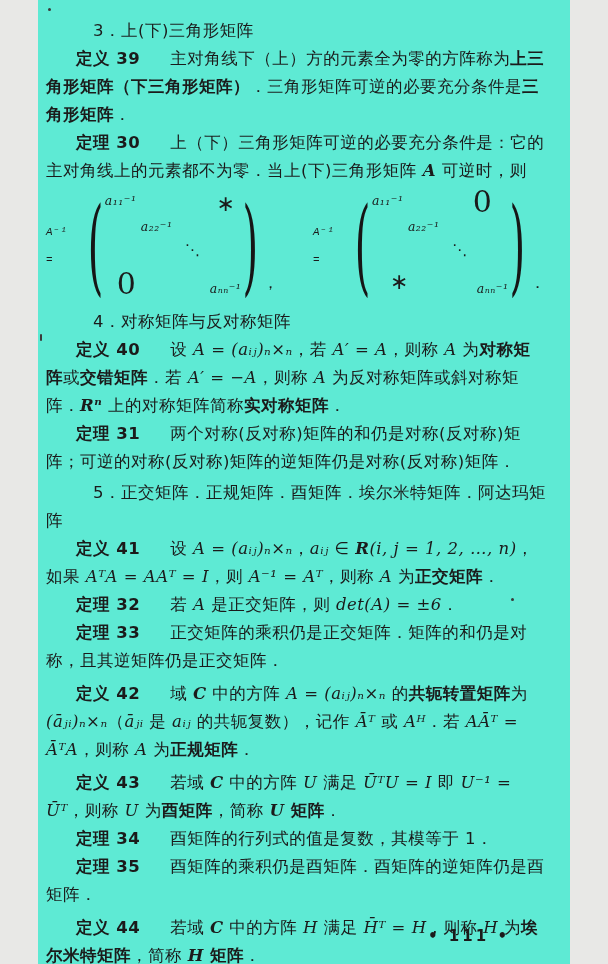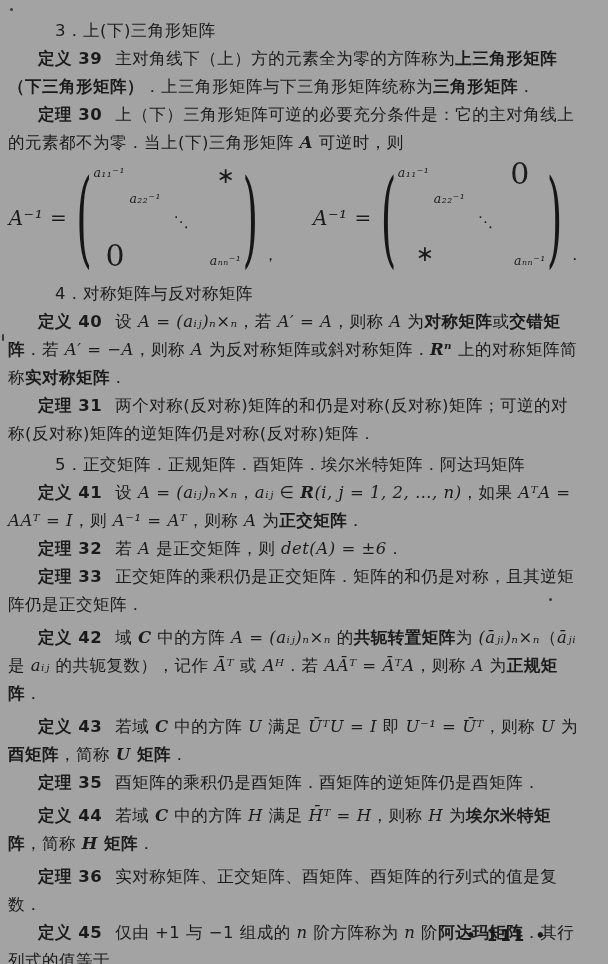--- a/index.html
+++ b/index.html
@@ -1,42 +1,42 @@
 <!DOCTYPE html>
 <html><head>
 <meta charset="utf-8">
 <style>
   html,body{margin:0;padding:0;background:#e8e8e6;}
   .page{
     position:relative;
-    width:608px;height:964px;
+    width:532px;height:964px;
     margin:0 auto;
-    background:#a3a3a3;
+    background:#5eead4;
     color:#1b1b1b;
     font-family:"DejaVu Sans",sans-serif;
     font-size:16.5px;
     line-height:28px;
     letter-spacing:0.5px;
     overflow:hidden;
     box-sizing:border-box;
     padding:14px 24px 0 8px;
   }
   p{margin:0;}
   .para{text-indent:30px;}
   .noindent{text-indent:0;}
   .heading{text-indent:47px;margin-top:3px;}
   .gap-top{margin-top:5px;}
   .b{font-weight:bold;}
   .m{font-family:"DejaVu Serif",serif;font-style:italic;}
-  .lbl{font-weight:bold;margin-right:13px;}
+  .lbl{font-weight:bold;margin-right:30px;}
   
   .matrices{display:flex;justify-content:center;align-items:center;
             gap:34px;height:112px;margin:5px 0 6px 0;}
   .meq{display:flex;align-items:center;}
-  .mlhs{font-size:20px;margin-right:8px;}
+  .mlhs{font-size:11px;margin-right:8px;font-family:Liberation Mono, monospace;}
   .paren{font-family:"DejaVu Serif",serif;font-size:40px;line-height:1;
          display:inline-block;transform:scaleY(2.6);font-weight:400;
          margin:0 1px;color:#161616;}
   .mbody{position:relative;width:148px;height:102px;font-size:12.5px;line-height:1;}
   .md{position:absolute;white-space:nowrap;}
   .d0{left:0;top:0;}
   .d1{left:36px;top:26px;}
   .d2{left:80px;top:48px;font-size:15px;font-style:normal;}
   .d3{right:0;bottom:2px;}
   .corner{position:absolute;font-style:normal;}
@@ -60,21 +60,21 @@
 </head>
 <body>
 
 <div class="page">
   <div class="speck s1"></div>
   <div class="speck s2"></div>
   <div class="speck s3"></div>
 
   <p class="heading"><span>3．上(下)三角形矩阵</span></p>
 
-  <p class="para"><span class="lbl">定义 39</span><span><span>主对角线下（上）方的元素全为零的方阵称为</span><span class="b">上三角形矩阵（下三角形矩阵）</span><span>．上三角形矩阵与下三角形矩阵统称为</span><span class="b">三角形矩阵</span><span>．</span></span></p>
+  <p class="para"><span class="lbl">定义 39</span><span><span>主对角线下（上）方的元素全为零的方阵称为</span><span class="b">上三角形矩阵（下三角形矩阵）</span><span>．三角形矩阵可逆的必要充分条件是</span><span class="b">三角形矩阵</span><span>．</span></span></p>
 
   <p class="para"><span class="lbl">定理 30</span><span><span>上（下）三角形矩阵可逆的必要充分条件是：它的主对角线上的元素都不为零．当上(下)三角形矩阵 </span><span class="b m">A</span><span> 可逆时，则</span></span></p>
 
   <div class="matrices">
     <div class="meq m0">
       <span class="mlhs m">A⁻¹ =</span>
       <span class="paren">(</span>
       <span class="mbody">
         <span class="md m d0">a₁₁⁻¹</span>
         <span class="md m d1">a₂₂⁻¹</span>
@@ -114,20 +114,21 @@
   <p class="para"><span class="lbl">定义 41</span><span><span>设 </span><span class="m">A = (aᵢⱼ)ₙ×ₙ</span><span>，</span><span class="m">aᵢⱼ</span><span> ∈ </span><span class="b m">R</span><span class="m">(i, j = 1, 2, …, n)</span><span>，如果 </span><span class="m">AᵀA = AAᵀ = I</span><span>，则 </span><span class="m">A⁻¹ = Aᵀ</span><span>，则称 </span><span class="m">A</span><span> 为</span><span class="b">正交矩阵</span><span>．</span></span></p>
 
   <p class="para"><span class="lbl">定理 32</span><span><span>若 </span><span class="m">A</span><span> 是正交矩阵，则 </span><span class="m">det(A) = ±6</span><span>．</span></span></p>
 
   <p class="para"><span class="lbl">定理 33</span><span><span>正交矩阵的乘积仍是正交矩阵．矩阵的和仍是对称，且其逆矩阵仍是正交矩阵．</span></span></p>
 
   <p class="para gap-top"><span class="lbl">定义 42</span><span><span>域 </span><span class="b m">C</span><span> 中的方阵 </span><span class="m">A = (aᵢⱼ)ₙ×ₙ</span><span> 的</span><span class="b">共轭转置矩阵</span><span>为 </span><span class="m">(āⱼᵢ)ₙ×ₙ</span><span>（</span><span class="m">āⱼᵢ</span><span> 是 </span><span class="m">aᵢⱼ</span><span> 的共轭复数），记作 </span><span class="m">Āᵀ</span><span> 或 </span><span class="m">Aᴴ</span><span>．若 </span><span class="m">AĀᵀ = ĀᵀA</span><span>，则称 </span><span class="m">A</span><span> 为</span><span class="b">正规矩阵</span><span>．</span></span></p>
 
   <p class="para gap-top"><span class="lbl">定义 43</span><span><span>若域 </span><span class="b m">C</span><span> 中的方阵 </span><span class="m">U</span><span> 满足 </span><span class="m">ŪᵀU = I</span><span> 即 </span><span class="m">U⁻¹ = Ūᵀ</span><span>，则称 </span><span class="m">U</span><span> 为</span><span class="b">酉矩阵</span><span>，简称 </span><span class="b m">U</span><span class="b"> 矩阵</span><span>．</span></span></p>
 
+  <p class="para"><span class="lbl">定理 34</span><span><span>酉矩阵的行列式的值是复数，其模等于 1．</span></span></p>
 
   <p class="para"><span class="lbl">定理 35</span><span><span>酉矩阵的乘积仍是酉矩阵．酉矩阵的逆矩阵仍是酉矩阵．</span></span></p>
 
   <p class="para gap-top"><span class="lbl">定义 44</span><span><span>若域 </span><span class="b m">C</span><span> 中的方阵 </span><span class="m">H</span><span> 满足 </span><span class="m">H̄ᵀ = H</span><span>，则称 </span><span class="m">H</span><span> 为</span><span class="b">埃尔米特矩阵</span><span>，简称 </span><span class="b m">H</span><span class="b"> 矩阵</span><span>．</span></span></p>
 
   <p class="para gap-top"><span class="lbl">定理 36</span><span><span>实对称矩阵、正交矩阵、酉矩阵、酉矩阵的行列式的值是复数．</span></span></p>
 
   <p class="para"><span class="lbl">定义 45</span><span><span>仅由 +1 与 −1 组成的 </span><span class="m">n</span><span> 阶方阵称为 </span><span class="m">n</span><span> 阶</span><span class="b">阿达玛矩阵</span><span>．其行列式的值等于 </span></span></p>
 
   <div class="pageno">• 111 •</div>

